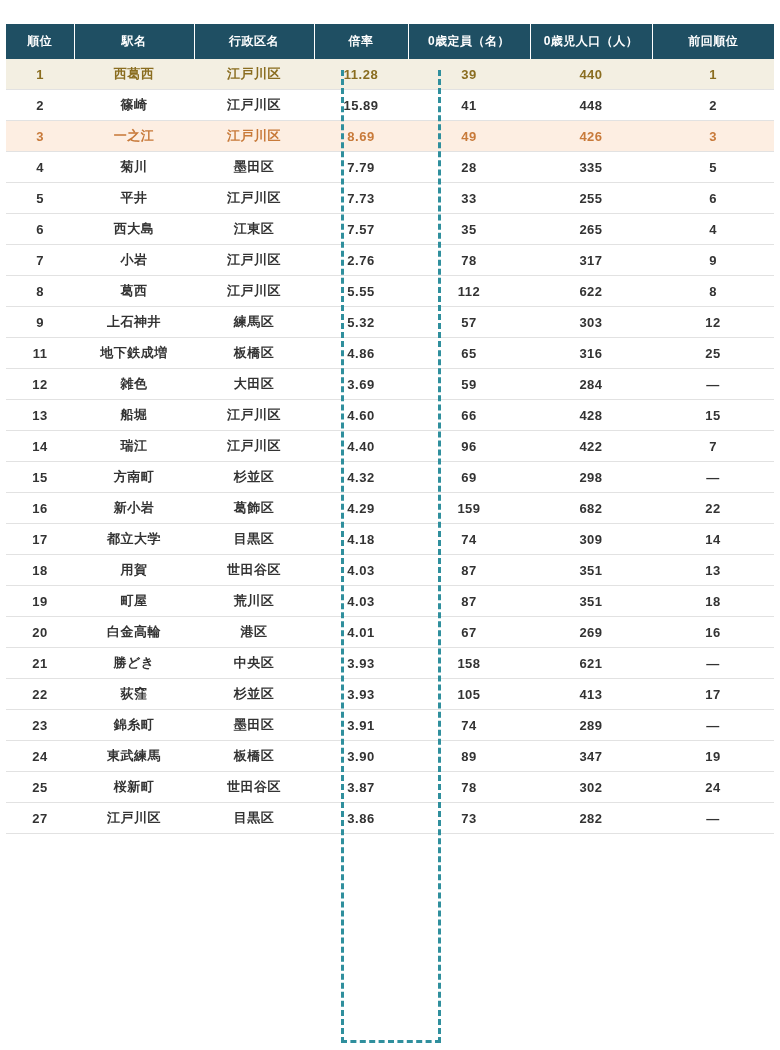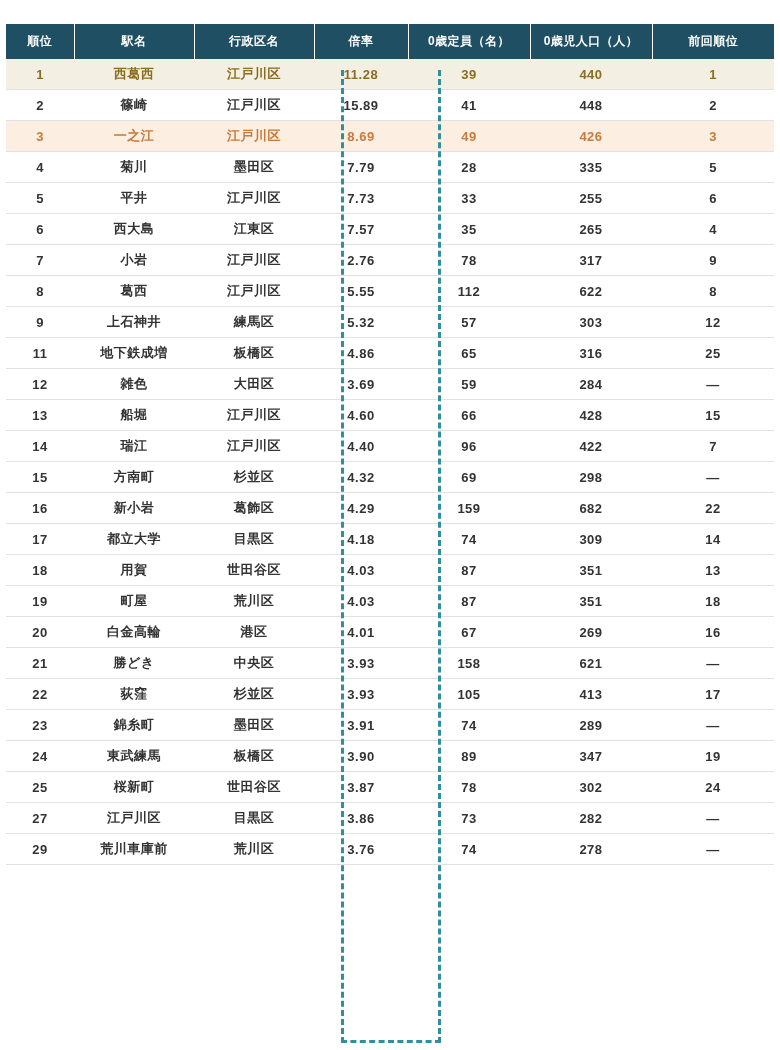--- a/index.html
+++ b/index.html
@@ -328,26 +328,17 @@
           </tr>
           <tr>
             <td class="col-rank">27</td>
             <td class="col-station">江戸川区</td>
             <td class="col-ward">目黒区</td>
             <td class="col-ratio">3.86</td>
             <td class="col-capacity">73</td>
             <td class="col-population">282</td>
             <td class="col-prev dash">—</td>
           </tr>
-          <tr>
-            <td class="col-rank">29</td>
-            <td class="col-station">荒川車庫前</td>
-            <td class="col-ward">荒川区</td>
-            <td class="col-ratio">3.76</td>
-            <td class="col-capacity">74</td>
-            <td class="col-population">278</td>
-            <td class="col-prev dash">—</td>
-          </tr>
         </tbody>
     </table>
   </div>
   <div class="ratio-band"></div>
 </div>
 
 </body></html>

